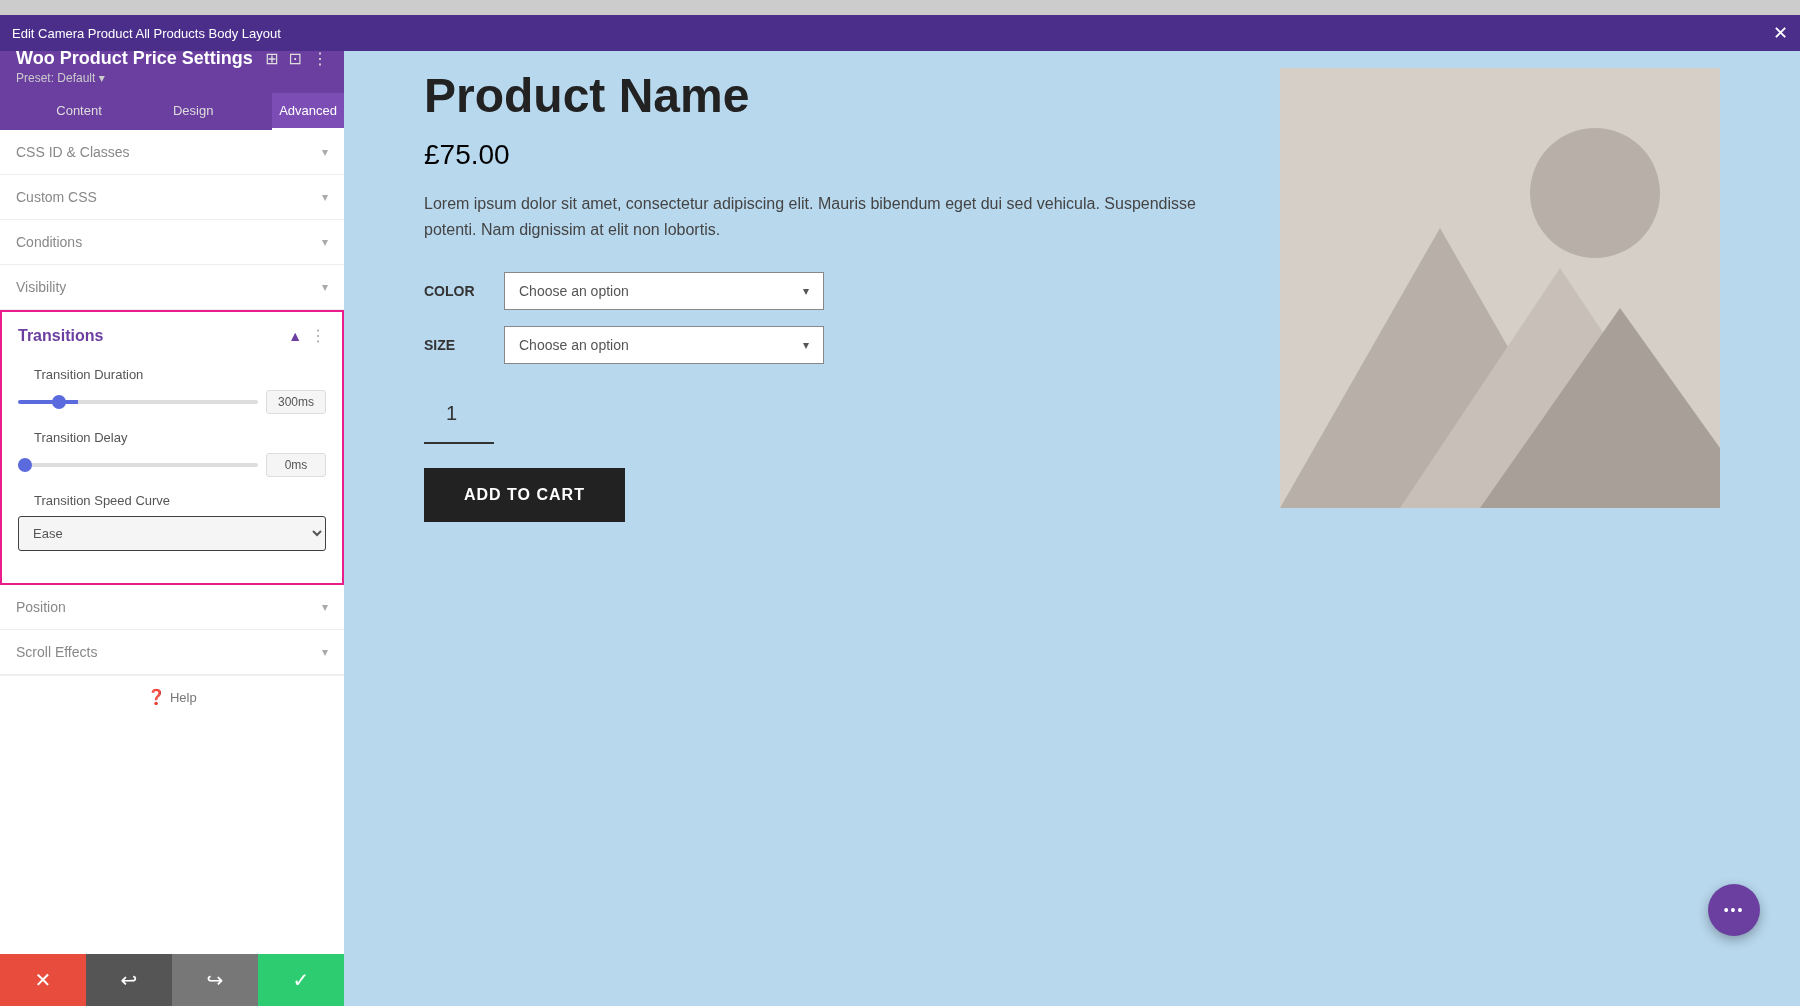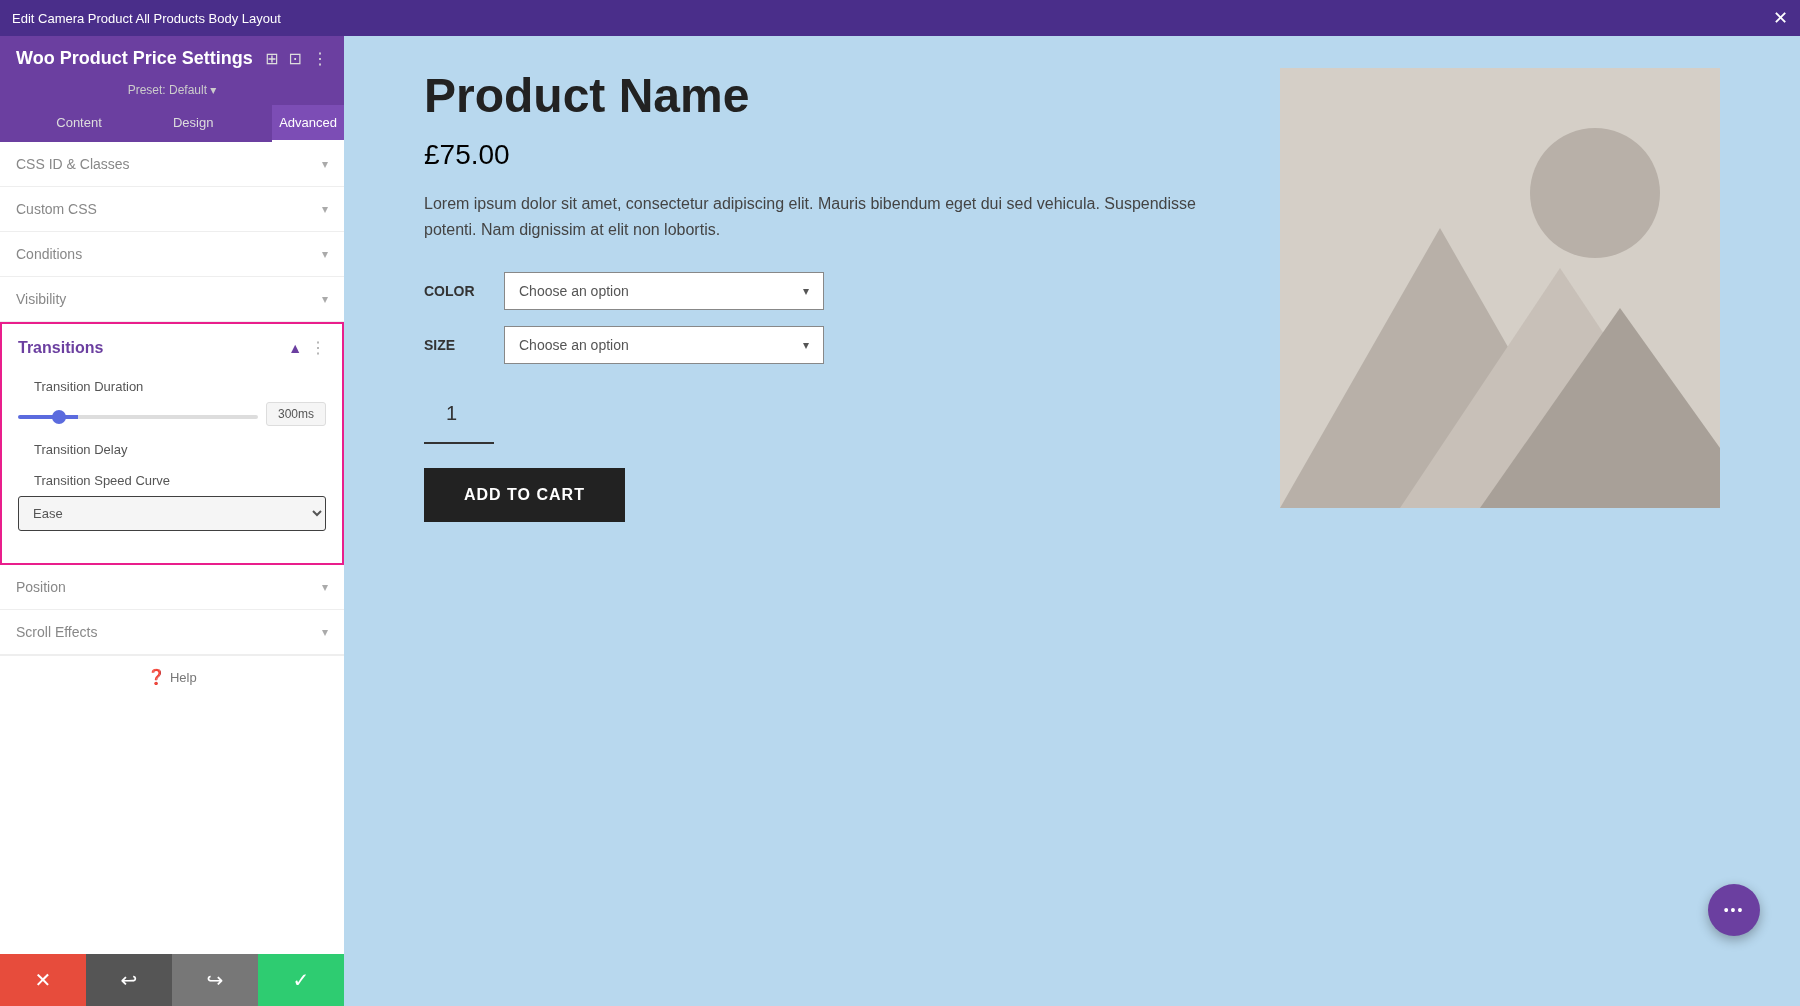--- a/index.html
+++ b/index.html
@@ -1,41 +1,41 @@
 <!DOCTYPE html>
 <html><head>
   <meta charset="utf-8">
   <style>
     * { box-sizing: border-box; margin: 0; padding: 0; }
     body { font-family: -apple-system, BlinkMacSystemFont, 'Segoe UI', sans-serif; background: #ccc; width: 1800px; height: 1006px; overflow: hidden; }
 
     
     .top-bar {
-      position: fixed; top: 0; left: 0; right: 0; height: 36px;
+      position: fixed; top: 15px; left: 0; right: 0; height: 36px;
       background: #4a2e8a; display: flex; align-items: center; justify-content: space-between;
       padding: 0 12px; z-index: 100;
     }
     .top-bar-title { color: #fff; font-size: 13px; }
     .top-bar-close { color: #fff; font-size: 18px; cursor: pointer; background: none; border: none; }
 
     
     .sidebar {
       position: fixed; top: 36px; left: 0; width: 344px; bottom: 0;
       background: #fff; display: flex; flex-direction: column; z-index: 90;
     }
     .sidebar-header {
       background: #6b3fa0; padding: 12px 16px 8px;
     }
     .sidebar-header-row {
       display: flex; align-items: center; justify-content: space-between;
     }
     .sidebar-title { color: #fff; font-size: 18px; font-weight: 600; }
     .sidebar-header-icons { display: flex; gap: 10px; align-items: center; }
     .sidebar-header-icon { color: #ddd; font-size: 16px; cursor: pointer; }
-    .sidebar-preset { color: #ccc; font-size: 12px; margin-top: 14px; cursor: pointer; text-align: center; }
+    .sidebar-preset { color: #ccc; font-size: 12px; margin-top: 2px; cursor: pointer; }
     .sidebar-tabs {
       display: flex; background: #6b3fa0;
     }
     .sidebar-tab {
       flex: 1; text-align: center; padding: 10px 7px; color: #ddd; font-size: 13px; cursor: pointer; margin-left: 44px;
     }
     .sidebar-tab.active { background: #7c4db5; color: #fff; border-bottom: 2px solid #fff; }
 
     
     .sidebar-content { flex: 1; overflow-y: auto; }
@@ -57,21 +57,21 @@
       display: flex; align-items: center; justify-content: space-between;
       padding: 14px 16px; cursor: pointer;
     }
     .transitions-label { color: #6b3fa0; font-size: 16px; font-weight: 600; }
     .transitions-header-icons { display: flex; gap: 8px; align-items: center; }
     .transitions-content { padding: 8px 16px 16px; }
 
     
     .form-row { margin-bottom: 16px; }
     .form-label { font-size: 13px; color: #555; margin-bottom: 8px; display: block; margin-left: 16px; }
-    .slider-row { display: flex; align-items: center; gap: 8px; }
+    .slider-row { display: flex; gap: 8px; }
     .slider-wrapper { flex: 1; position: relative; }
     input[type=range] {
       -webkit-appearance: none; width: 100%; height: 4px;
       background: linear-gradient(to right, #5b6bde 0%, #5b6bde 25%, #ddd 25%, #ddd 100%);
       border-radius: 2px; outline: none; cursor: pointer;
     }
     input[type=range].delay-slider {
       background: linear-gradient(to right, #5b6bde 0%, #5b6bde 2%, #ddd 2%, #ddd 100%);
     }
     input[type=range]::-webkit-slider-thumb {
@@ -248,20 +248,26 @@
           <div class="slider-row">
             <div class="slider-wrapper">
               <input type="range" min="0" max="2000" value="300" style="">
             </div>
             <input type="text" class="slider-value" value="300ms" style="">
           </div>
         </div>
 
         <div class="form-row">
           <label class="form-label">Transition Delay</label>
+          <div class="slider-row">
+            <div class="slider-wrapper">
+              <input type="range" min="0" max="2000" value="0" class="delay-slider" style="">
+            </div>
+            <input type="text" class="slider-value" value="0ms" style="">
+          </div>
         </div>
 
         <div class="form-row">
           <label class="form-label">Transition Speed Curve</label>
           <select class="speed-curve-select">
             <option>Ease</option>
             <option>Linear</option>
             <option>Ease In</option>
             <option>Ease Out</option>
             <option>Ease In Out</option>

